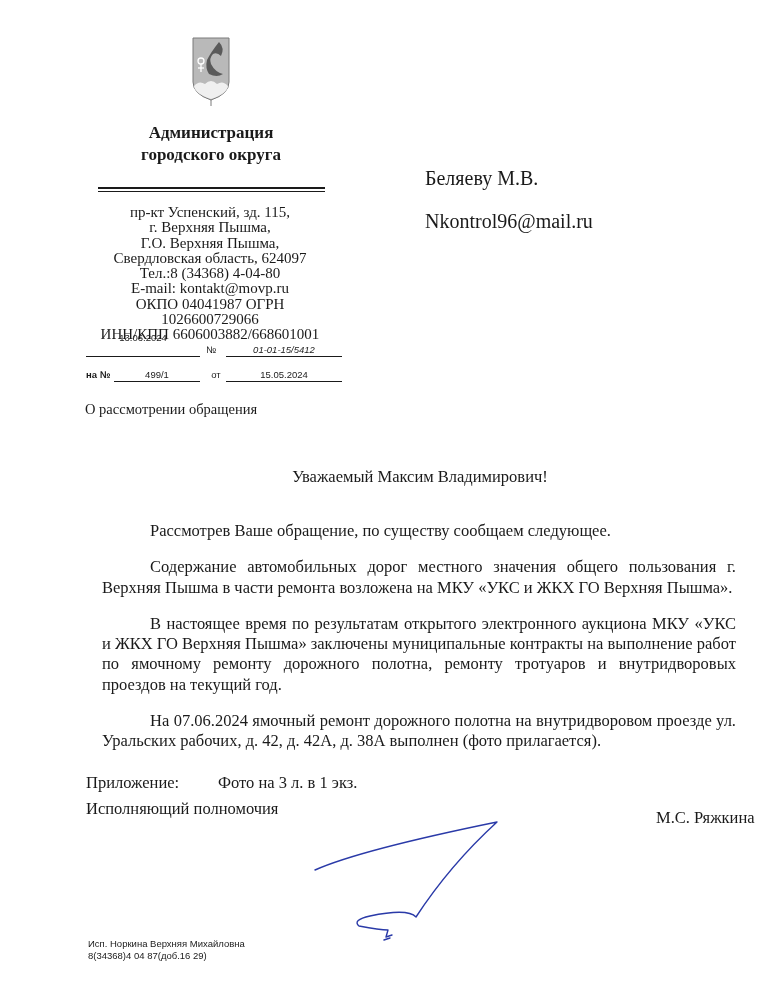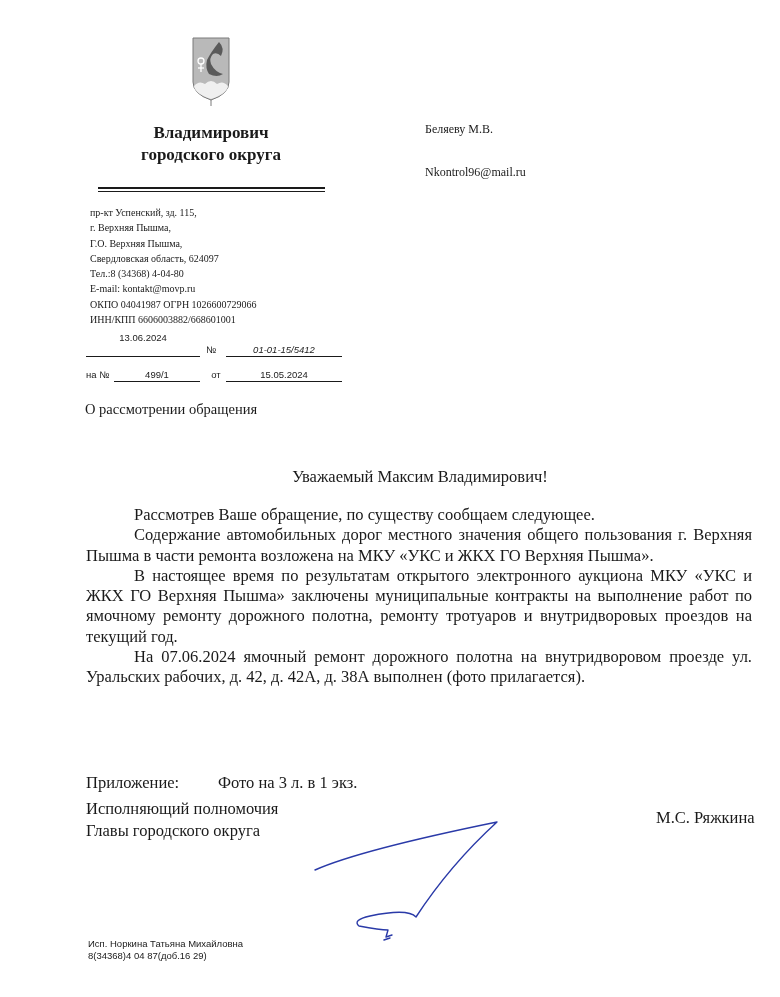--- a/index.html
+++ b/index.html
@@ -7,34 +7,34 @@
   .serif { font-family: "Liberation Serif", "DejaVu Serif", serif; }
   .sans { font-family: "Liberation Sans", "DejaVu Sans", sans-serif; }
   .abs { position: absolute; }
 
   #emblem { left: 191px; top: 34px; width: 40px; height: 74px; }
 
   .org-name { left: 100px; top: 122px; width: 222px; text-align: center; font-weight: bold; font-size: 17px; line-height: 22px; }
   .rule-thick { left: 98px; top: 187px; width: 227px; height: 2px; background: #1a1a1a; }
   .rule-thin  { left: 98px; top: 191px; width: 227px; height: 1px; background: #1a1a1a; }
 
-  .addr { left: 90px; top: 205px; width: 240px; font-size: 10px; line-height: 15.3px; }
+  .addr { left: 90px; top: 205px; width: 240px; text-align: center; font-size: 15px; line-height: 15.3px; }
 
   .reg-row { font-size: 9.5px; }
   .reg-line { position: absolute; height: 1px; background: #1a1a1a; }
   .reg-val { position: absolute; text-align: center; }
 
-  .recipient { left: 425px; font-size: 12px; }
+  .recipient { left: 425px; font-size: 20px; margin-top: 45px; }
 
   .subject { left: 85px; top: 401px; font-size: 14.5px; text-align: center; }
 
   .greeting { left: 0; width: 840px; text-align: center; top: 467px; font-size: 16.5px; }
 
   .body-text { left: 86px; top: 505px; width: 666px; font-size: 16.5px; line-height: 20.3px; text-align: justify; }
-  .body-text p { margin: 0; text-indent: 48px; }
+  .body-text p { margin: 16px; text-indent: 48px; }
 
   .attachment { left: 86px; top: 773px; font-size: 16.5px; }
   .attachment .lbl { display: inline-block; width: 132px; }
 
   .signer-title { left: 86px; top: 798px; font-size: 16.5px; line-height: 22px; }
   .signer-name { left: 640px; top: 808px; font-size: 16.5px; margin-left: 16px; }
 
   #signature { left: 300px; top: 820px; width: 200px; height: 130px; }
 
   .executor { left: 88px; top: 938px; font-size: 9.5px; line-height: 12px; }
@@ -48,21 +48,21 @@
     <path d="M3 52 Q8 46 14 50 Q20 44 26 50 Q32 46 37 52 Q36 60 20 65 Q4 60 3 52 Z" fill="#f0f0f0"></path>
     <circle cx="10" cy="27" r="3" fill="none" stroke="#fff" stroke-width="1.3"></circle>
     <line x1="10" y1="30" x2="10" y2="38" stroke="#fff" stroke-width="1.3"></line>
     <line x1="7" y1="34" x2="13" y2="34" stroke="#fff" stroke-width="1.3"></line>
     <path d="M28 8 Q34 14 30 22 Q26 18 22 20 Q18 24 20 30 Q24 38 32 40 Q26 44 18 40 Q14 34 16 26 Q20 18 28 8 Z" fill="#5a5a5a"></path>
     <path d="M20 66 L20 72" stroke="#7a7a7a" stroke-width="1"></path>
   </svg>
 </div>
 
 <div class="abs serif org-name">
-  <div>Владимирович</div>
+  <div>Администрация</div>
   <div>городского округа</div>
 </div>
 <div class="abs rule-thick"></div>
 <div class="abs rule-thin"></div>
 
 <div class="abs serif addr">
   <div>пр-кт Успенский, зд. 115,</div>
   <div>г. Верхняя Пышма,</div>
   <div>Г.О. Верхняя Пышма,</div>
   <div>Свердловская область, 624097</div>
@@ -72,21 +72,21 @@
   <div>ИНН/КПП 6606003882/668601001</div>
 </div>
 
 <div class="sans reg-row">
   <div class="reg-val" style="left:86px; top:332px; width:114px;">13.06.2024</div>
   <div class="reg-line" style="left:86px; top:356px; width:114px;"></div>
   <div class="reg-val" style="left:206px; top:344px; width:18px; text-align:left;">№</div>
   <div class="reg-val" style="left:226px; top:344px; width:116px;font-style:italic;">01-01-15/5412</div>
   <div class="reg-line" style="left:226px; top:356px; width:116px;"></div>
 
-  <div class="reg-val" style="left:86px; top:369px; width:30px; text-align:left;">на №</div>
+  <div class="reg-val" style="left:86px; top:369px; width:30px; text-align:left;font-weight:bold;">на №</div>
   <div class="reg-val" style="left:114px; top:369px; width:86px;">499/1</div>
   <div class="reg-line" style="left:114px; top:381px; width:86px;"></div>
   <div class="reg-val" style="left:207px; top:369px; width:18px; text-align:center;">от</div>
   <div class="reg-val" style="left:226px; top:369px; width:116px;">15.05.2024</div>
   <div class="reg-line" style="left:226px; top:381px; width:116px;"></div>
 </div>
 
 <div class="abs serif recipient" style="top:122px;">Беляеву М.В.</div>
 <div class="abs serif recipient" style="top:165px;">Nkontrol96@mail.ru</div>
 
@@ -100,26 +100,25 @@
   <p>В настоящее время по результатам открытого электронного аукциона МКУ «УКС и ЖКХ ГО Верхняя Пышма» заключены муниципальные контракты на выполнение работ по ямочному ремонту дорожного полотна, ремонту тротуаров и внутридворовых проездов на текущий год.</p>
   <p>На 07.06.2024 ямочный ремонт дорожного полотна на внутридворовом проезде ул. Уральских рабочих, д. 42, д. 42А, д. 38А выполнен (фото прилагается).</p>
 </div>
 
 <div class="abs serif attachment">
   <span class="lbl">Приложение:</span><span>Фото на 3 л. в 1 экз.</span>
 </div>
 
 <div class="abs serif signer-title">
   <div>Исполняющий полномочия</div>
-  <div>Главы городского округа</div>
 </div>
 <div class="abs serif signer-name">М.С. Ряжкина</div>
 
 <div id="signature" class="abs">
   <svg width="200" height="130" viewBox="0 0 200 130">
     <path id="sig-path" d="M15 50 Q60 30 197 2 Q150 45 116 97 Q108 88 70 96 Q52 100 59 106 Q80 110 88 110 L86 117 M86 117 L92 115 M84 120 L90 118" fill="none" stroke="#2a3aa8" stroke-width="1.4" stroke-linecap="round" stroke-linejoin="round"></path>
   </svg>
 </div>
 
 <div class="abs sans executor">
-  <div>Исп. Норкина Татьяна Михайловна</div>
+  <div>Исп. Норкина Верхняя Михайловна</div>
   <div>8(34368)4 04 87(доб.16 29)</div>
 </div>
 
 </body></html>

